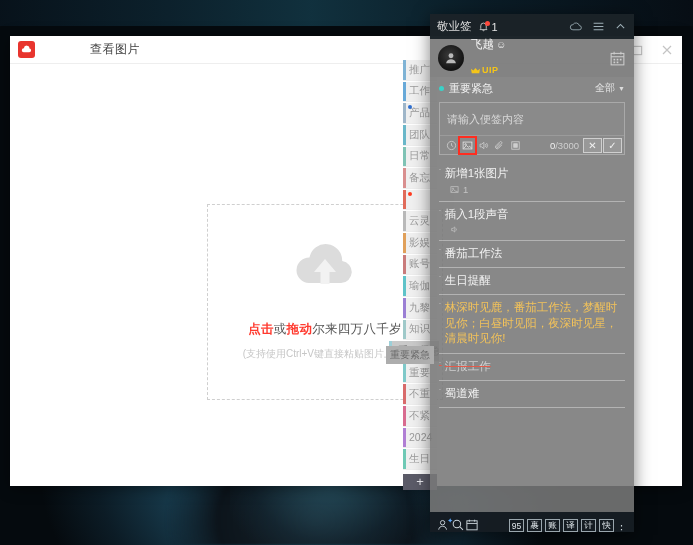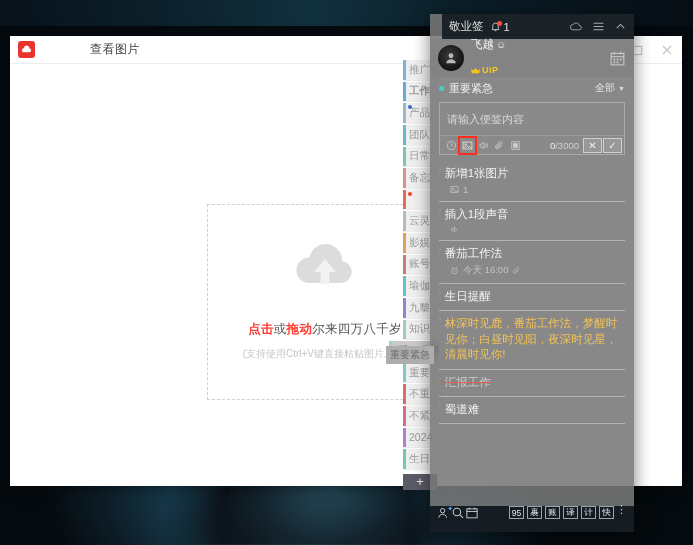--- a/index.html
+++ b/index.html
@@ -163,21 +163,20 @@
     z-index: 10;
     display: flex; flex-direction: column;
     overflow: hidden;
   }
   #note-titlebar {
     height: 25px;
     background: rgba(20,28,34,.92);
     display: flex; align-items: center;
     padding: 0 7px;
     flex: none;
-    margin-left: 12px;
   }
   #note-app-name { font-size: 11.5px; color: #dcdcdc; margin-right: 6px; }
   #bell-wrap { position: relative; display:flex; align-items:center; margin-right: 3px; }
   #bell-dot {
     position:absolute; right:-1px; top:0px;
     width:5px; height:5px; border-radius:50%;
     background:#ff4a3d;
   }
   #note-badge-count { font-size: 11px; color: #e4e4e4; }
   #note-tb-right { margin-left: auto; display: flex; align-items: center; gap: 9px; }
@@ -285,23 +284,23 @@
   .nitem.poem .nitem-title { color: #f2c25a; line-height: 15.5px; }
   .nitem.strike .nitem-title { color:#cfcfcf; text-decoration: line-through; text-decoration-color:#e35b4a;}
   .nbody {
     font-size: 11px; color: #f0f0f0;
     margin-left: 11px; margin-top: 2px;
     line-height: 15px;
   }
 
   
   #note-bottom {
-    height: 26px;
+    height: 20px;
     background: rgba(14,22,28,.92);
-    display: flex; align-items: flex-start;
+    display: flex; align-items: flex-end;
     padding: 0 7px;
     flex: none;
   }
   #note-bottom .bi { display:flex; color:#c8d2d8; position: relative;}
   #bi-plus { position:absolute; right:-2px; top:-1px; font-size:7px; color:#5aa8ff; }
   #bottom-chips { margin-left: auto; display:flex; align-items:center; gap:3px;}
   .chip {
     min-width: 15px; height: 13px;
     border: 1px solid #9aa6ad;
     color: #dfe6ea;
@@ -365,21 +364,21 @@
         </div>
         <div id="dz-sub">(支持使用Ctrl+V键直接粘贴图片上传)</div>
       </div>
     </div>
   </div>
 
   <div id="tabrail">
       <div class="tab" style="border-left-color: rgb(127, 179, 213);">
         <span>推广</span>
       </div>
-      <div class="tab" style="border-left-color: rgb(104, 169, 216); font-weight: bold;">
+      <div class="tab" style="border-left-color: rgb(104, 169, 216);">
         <span>工作</span>
       </div>
       <div class="tab" style="border-left-color: rgb(159, 182, 201);">
         <span class="dot" style="background: rgb(47, 111, 208);"></span>
         <span>产品</span>
       </div>
       <div class="tab" style="border-left-color: rgb(106, 183, 201);">
         <span>团队</span>
       </div>
       <div class="tab" style="border-left-color: rgb(127, 195, 181);">
@@ -574,34 +573,20 @@
                 <path d="M10.6 6a3 3 0 0 1 0 4"></path>
               </svg>
             </span>
           </div>
         </div>
         <div class="nitem">
           <div class="nitem-title">
             <span class="star">˙</span>
             <span>番茄工作法</span>
           </div>
-          <div class="nitem-meta">
-            <span class="mi">
-              <svg width="9" height="9" viewBox="0 0 16 16" fill="none" stroke="#c4c4c4" stroke-width="1.3">
-                <circle cx="8" cy="9" r="5"></circle>
-                <path d="M8 6.2V9l1.8 1.2M3.4 3.6 5.2 2M12.6 3.6 10.8 2"></path>
-              </svg>
-            </span>
-            <span>今天 16:00</span>
-            <span class="mi">
-              <svg width="9" height="9" viewBox="0 0 16 16" fill="none" stroke="#c4c4c4" stroke-width="1.3">
-                <path d="M11.4 7.2 6.6 12a2.6 2.6 0 0 1-3.7-3.7l5.5-5.5a1.8 1.8 0 0 1 2.6 2.6L5.5 11"></path>
-              </svg>
-            </span>
-          </div>
         </div>
         <div class="nitem">
           <div class="nitem-title">
             <span class="star">˙</span>
             <span>生日提醒</span>
           </div>
         </div>
         <div class="nitem poem">
           <div class="nitem-title">
             <span class="star">˙</span>

